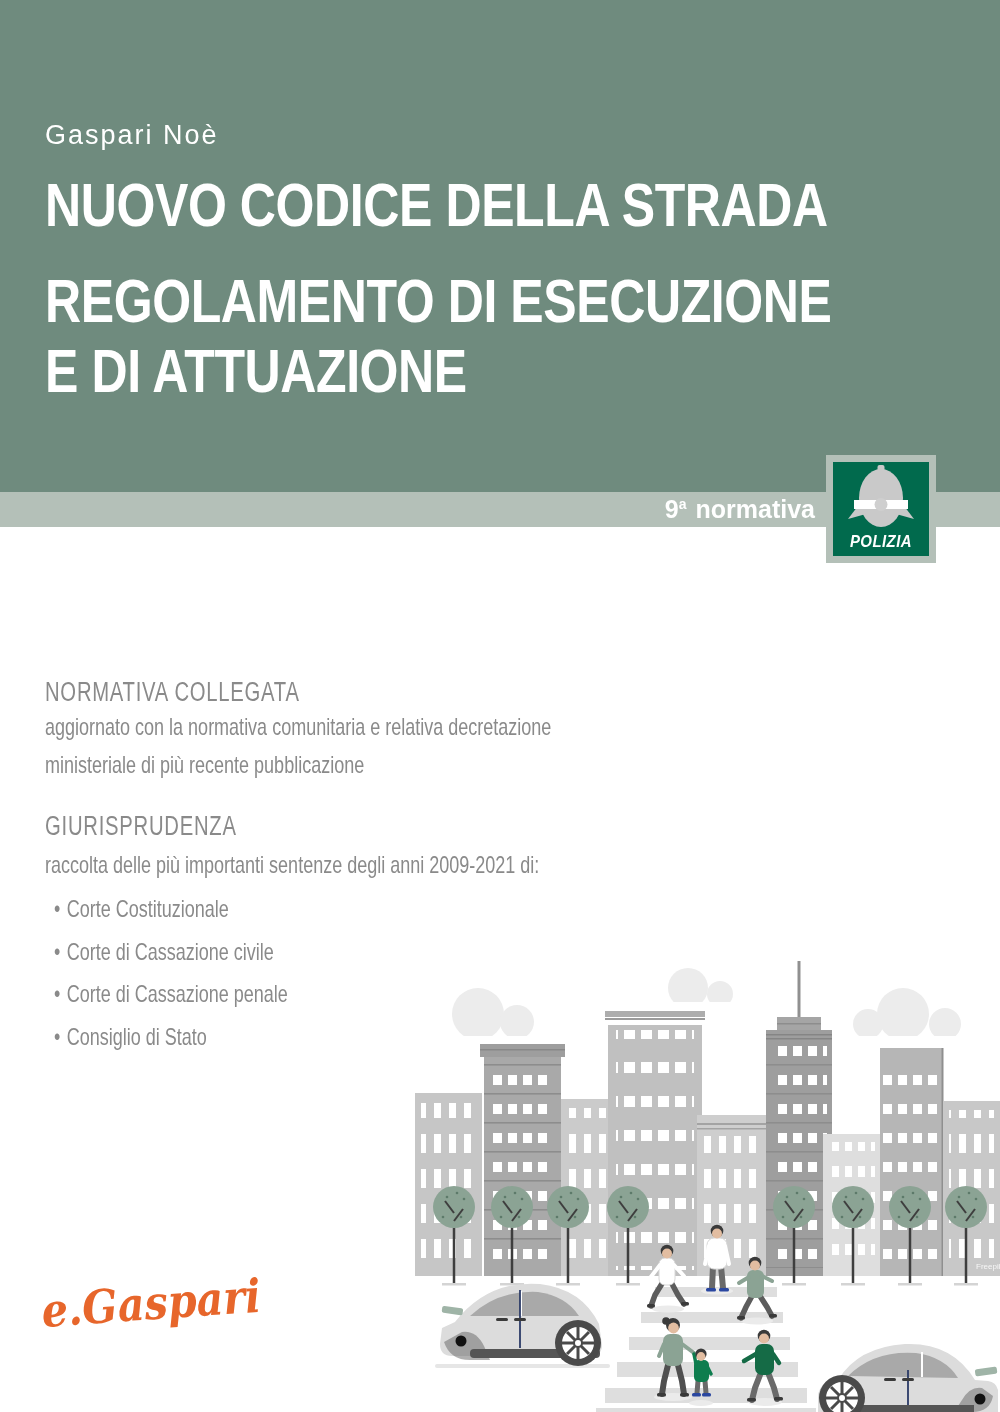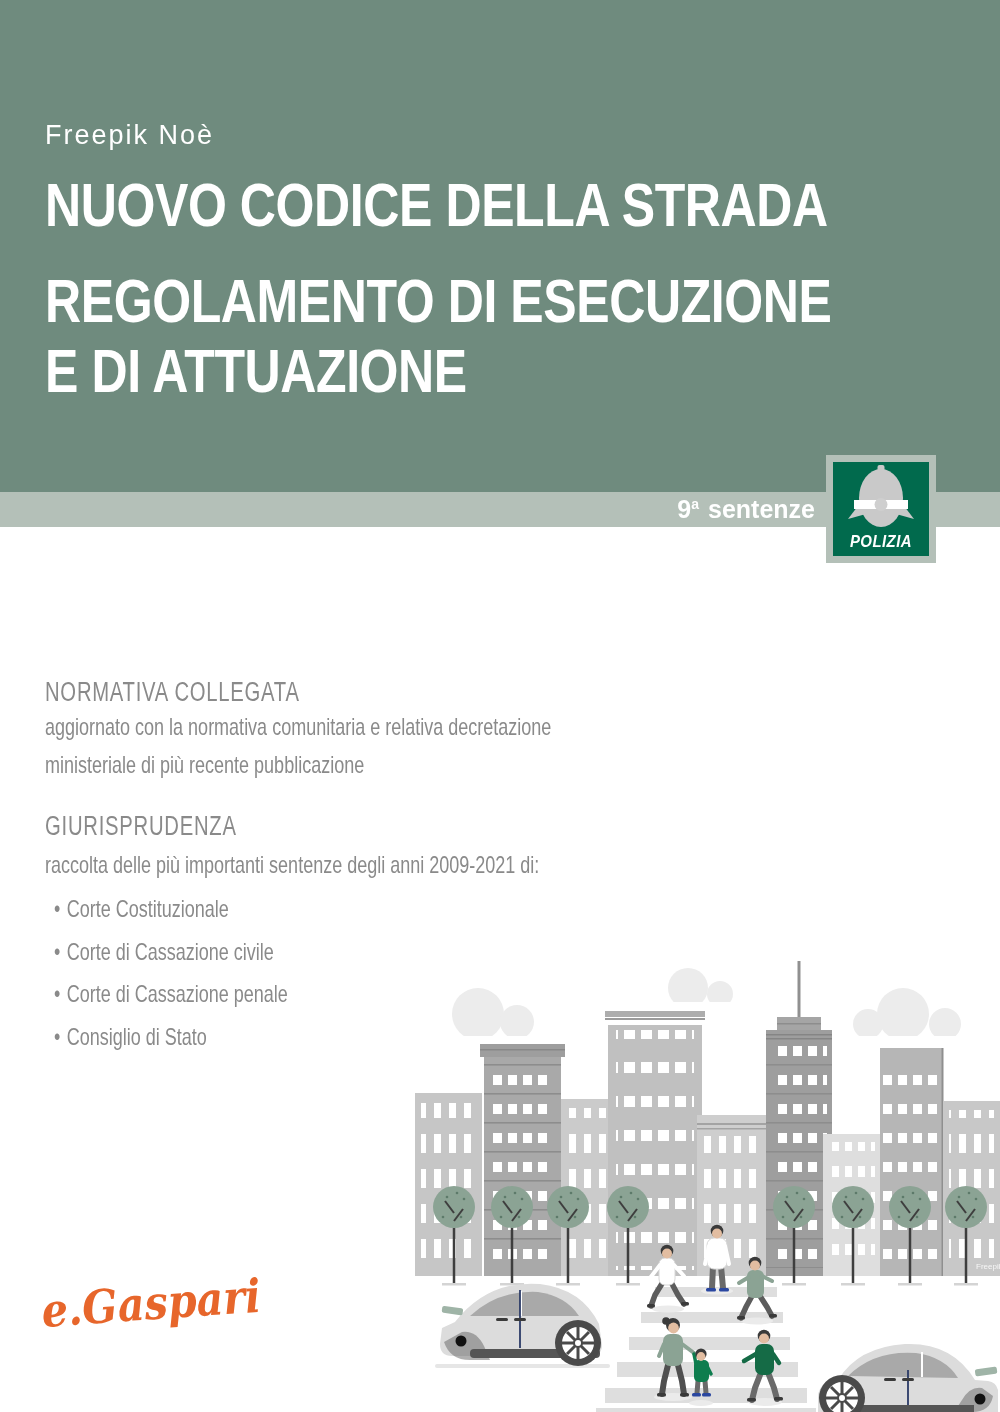--- a/index.html
+++ b/index.html
@@ -77,28 +77,28 @@
     position:absolute;left:976px;top:1263px;font-size:8px;line-height:1;
     color:rgba(255,255,255,.85);white-space:nowrap;
   }
 </style>
 </head>
 <body>
 
 <div class="page">
 
   <div class="hero">
-    <div class="author">Freepik Noè</div>
+    <div class="author">Gaspari Noè</div>
     <div class="title l1">NUOVO CODICE DELLA STRADA</div>
     <div class="title l2">REGOLAMENTO DI ESECUZIONE</div>
     <div class="title l3">E DI ATTUAZIONE</div>
   </div>
 
   <div class="band"></div>
-  <div class="edition"><span>9</span><sup>a</sup><span class="word">sentenze</span></div>
+  <div class="edition"><span>9</span><sup>a</sup><span class="word">normativa</span></div>
 
   <div class="badge">
     <div class="badge-inner">
       <svg class="badge-helmet" viewBox="0 0 96 66">
         <rect x="44.5" y="1" width="7" height="8" rx="2" fill="#c9c9c9"></rect>
         <ellipse cx="48" cy="34" rx="22" ry="29" fill="#c9c9c9"></ellipse>
         <path d="M28 38 L15 55 L33 50 Z" fill="#c9c9c9"></path>
         <path d="M68 38 L81 55 L63 50 Z" fill="#c9c9c9"></path>
         <rect x="21" y="36" width="54" height="9" fill="#ffffff"></rect>
         <circle cx="48" cy="40.5" r="6.5" fill="#cfcfcf"></circle>

